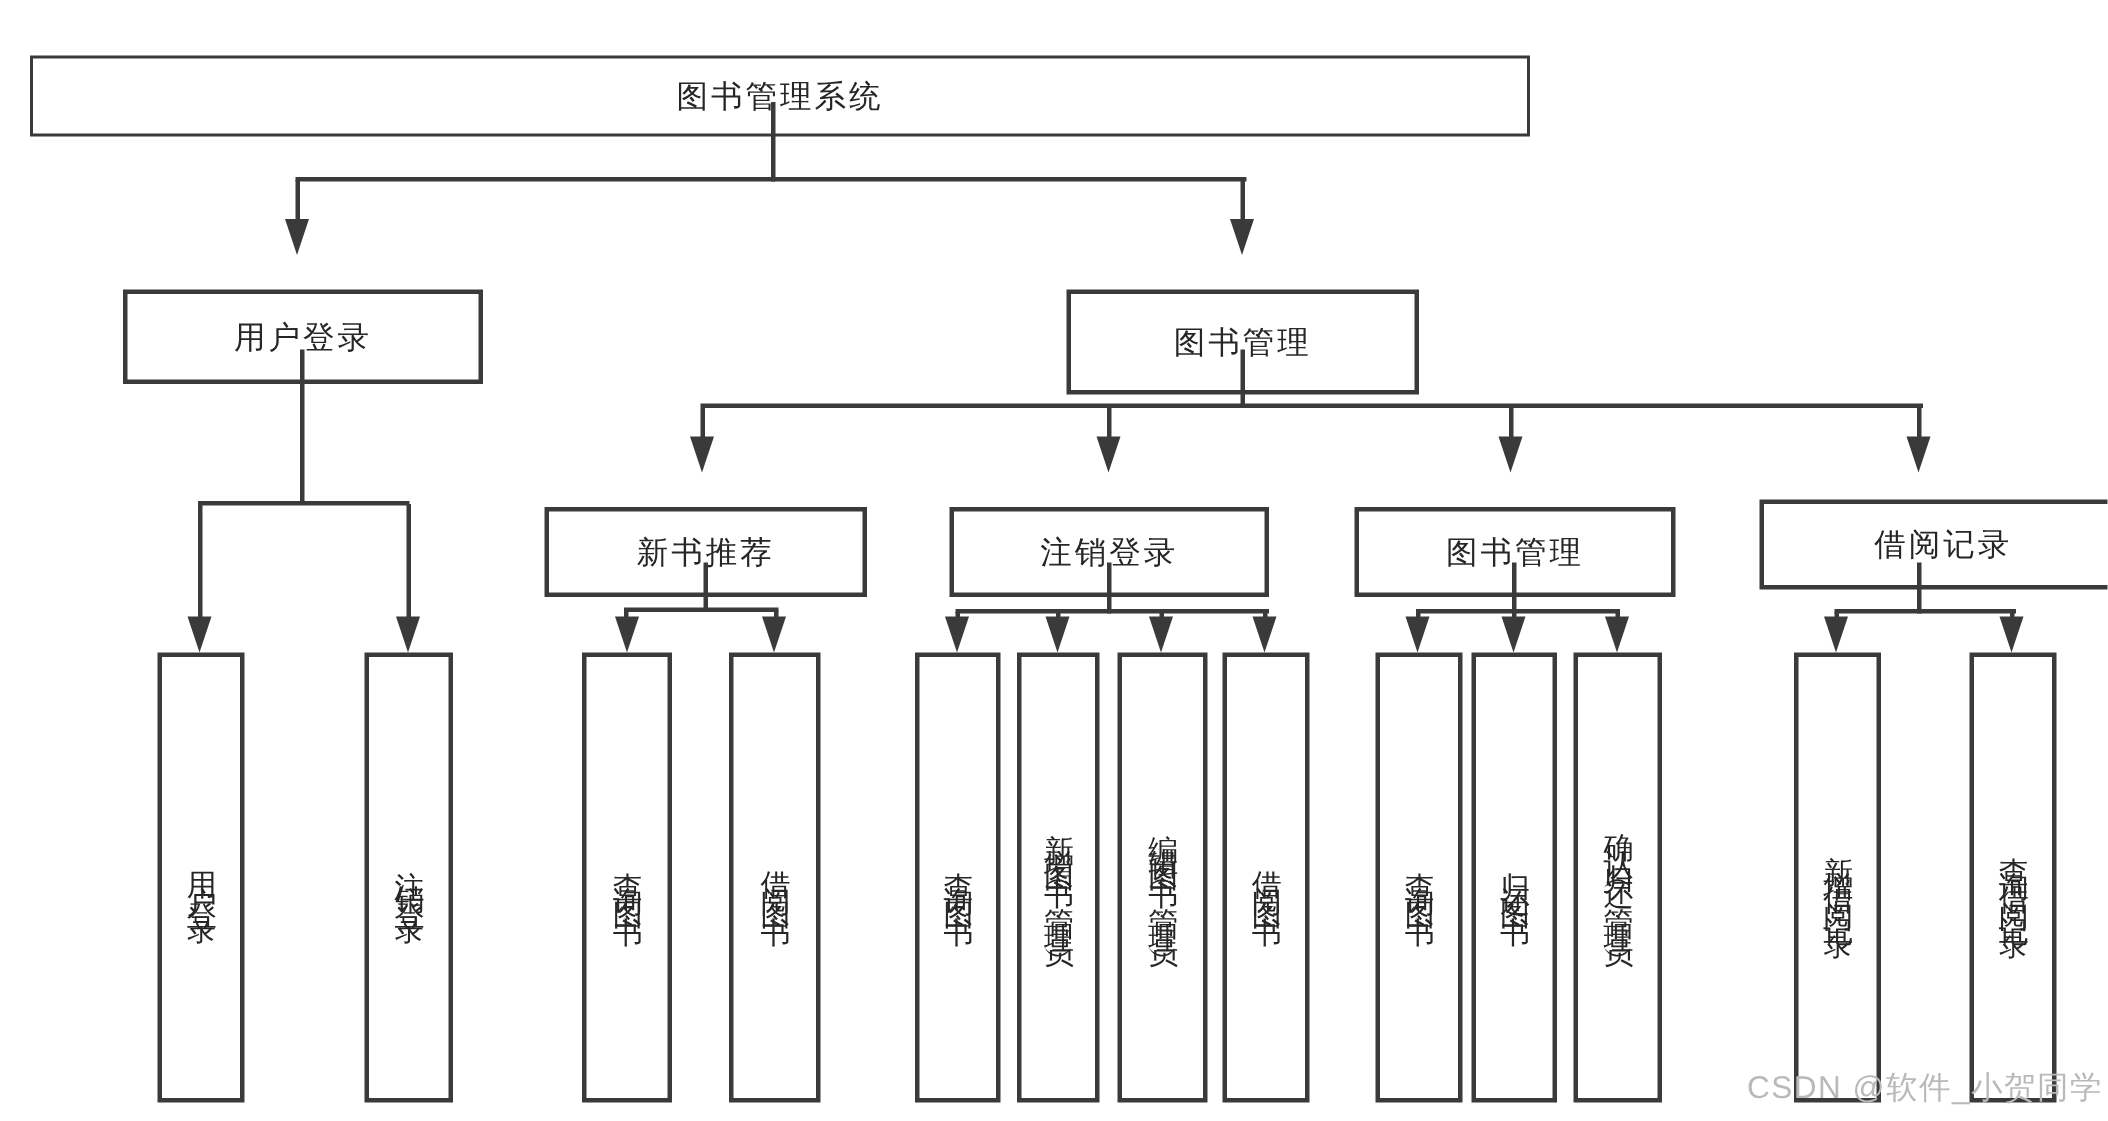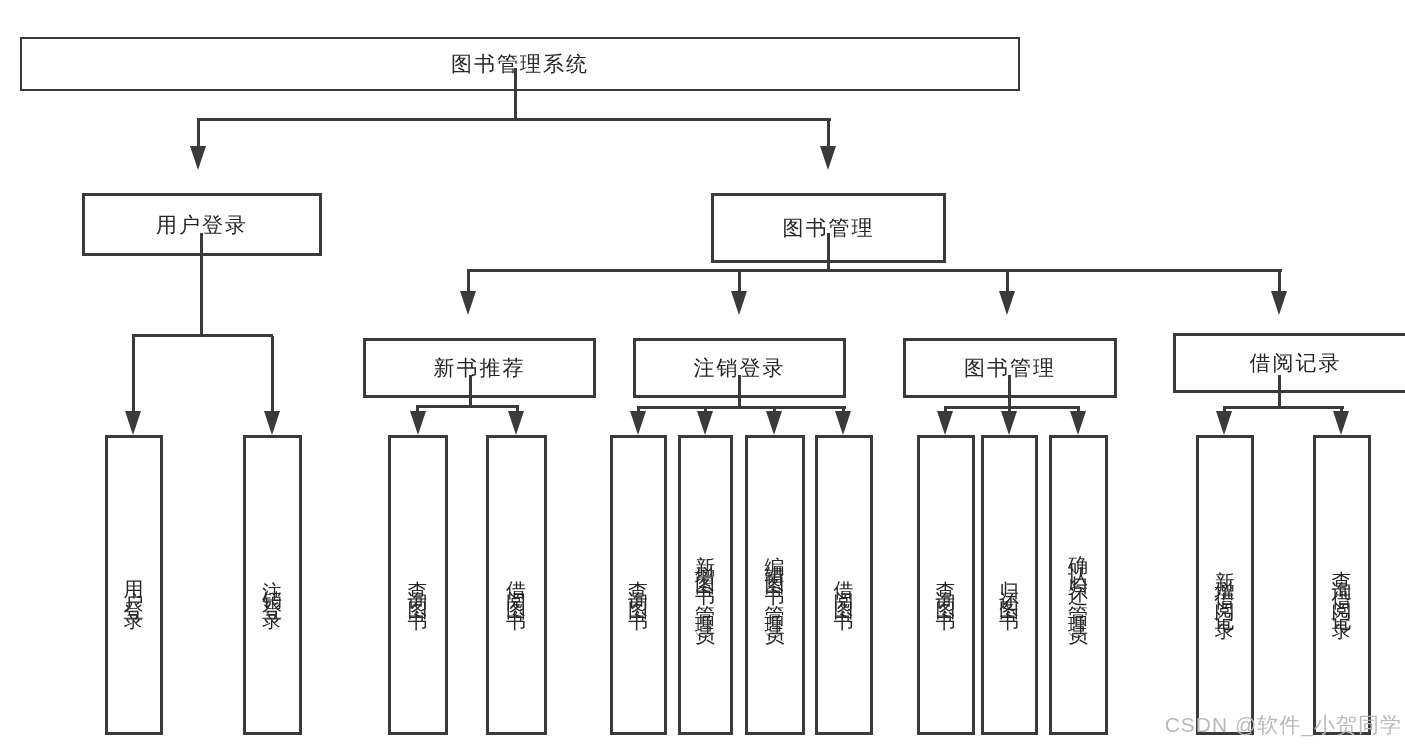--- a/index.html
+++ b/index.html
@@ -59,21 +59,21 @@
   <span>图书管理系统</span>
 </div>
 
 <div class="box" style="left:82px;top:170px;width:240px;height:63px;">
   <span>用户登录</span>
 </div>
 <div class="box" style="left:711px;top:170px;width:235px;height:70px;">
   <span>图书管理</span>
 </div>
 
-<div class="box" style="left:363px;top:315px;width:233px;height:60px;">
+<div class="box" style="left:363px;top:315px;width:215px;height:60px;">
   <span>新书推荐</span>
 </div>
 <div class="box" style="left:633px;top:315px;width:213px;height:60px;">
   <span>注销登录</span>
 </div>
 <div class="box" style="left:903px;top:315px;width:214px;height:60px;">
   <span>图书管理</span>
 </div>
 <div class="box" style="left:1173px;top:310px;width:245px;height:60px;">
   <span>借阅记录</span>

